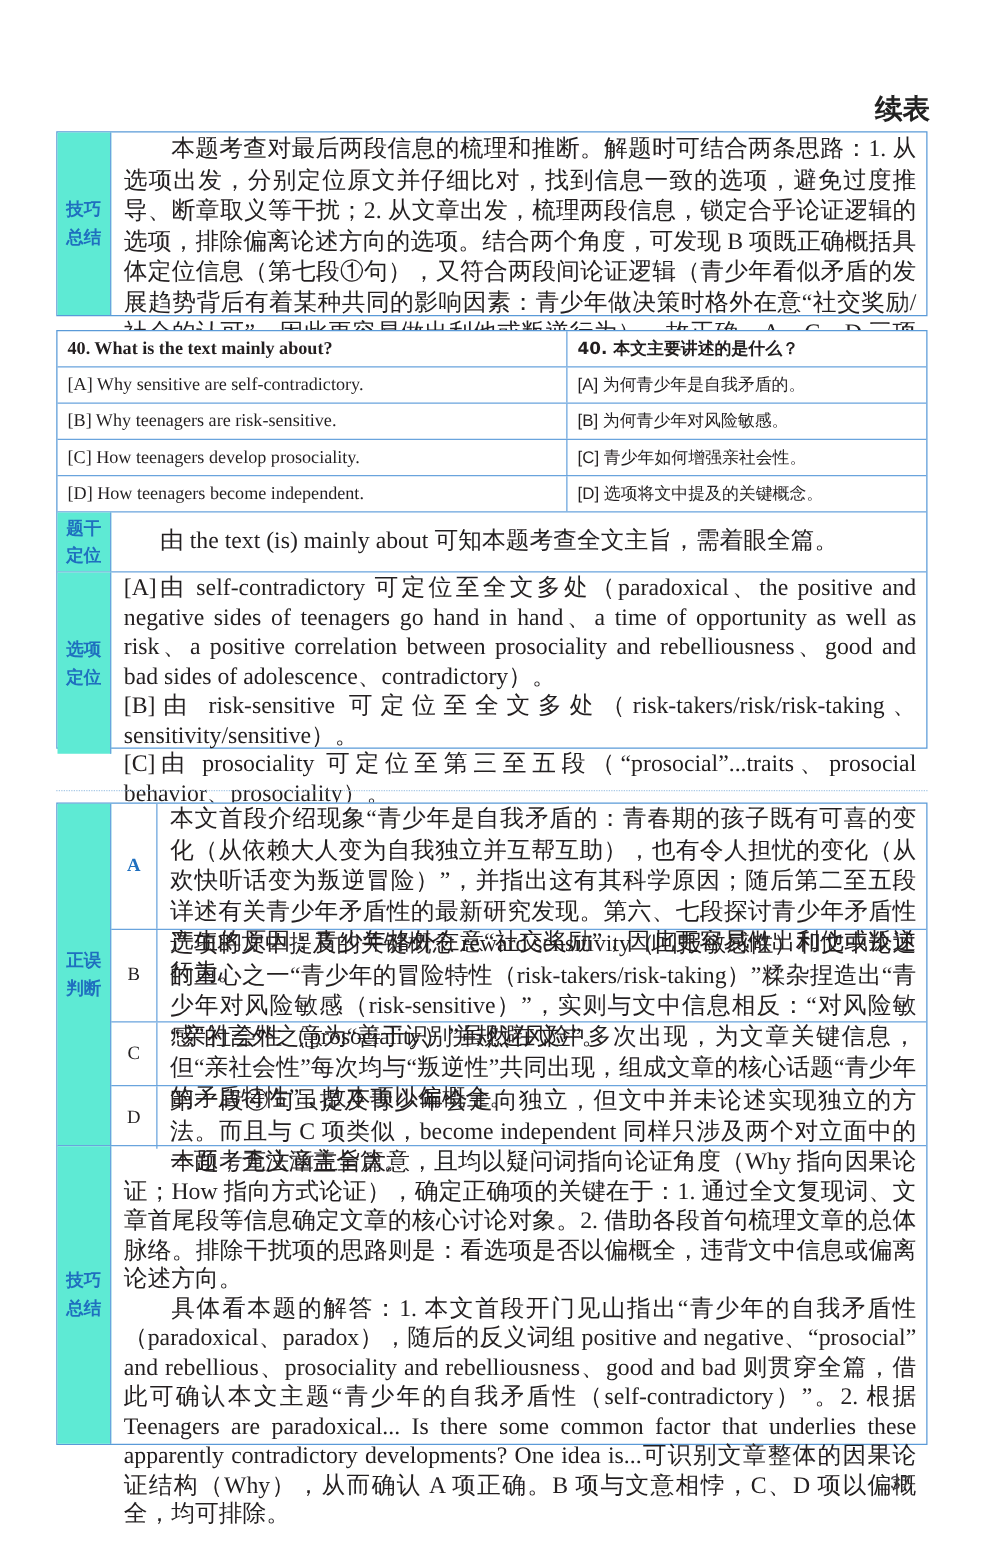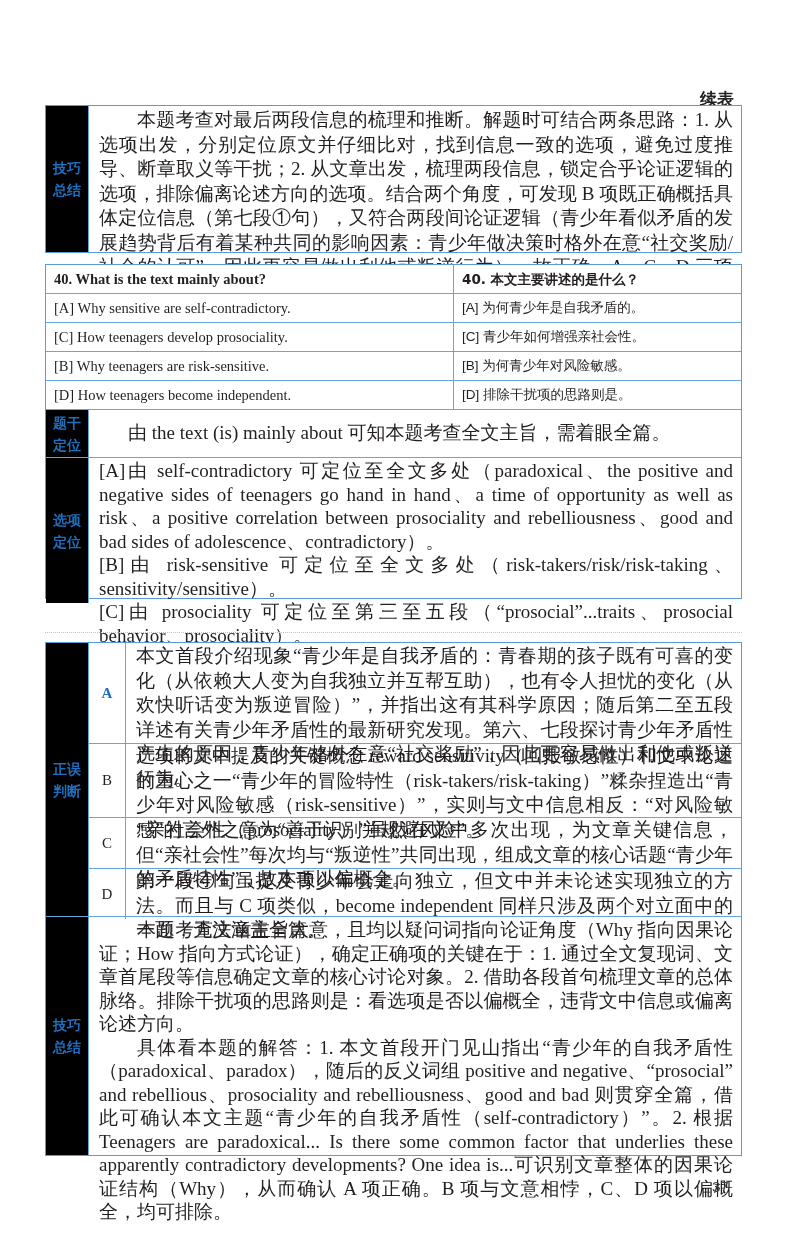--- a/index.html
+++ b/index.html
@@ -1,31 +1,31 @@
 <!DOCTYPE html>
 <html><head>
 <meta charset="utf-8">
 <style>
   html, body { margin: 0; padding: 0; }
   body {
     width: 800px; height: 1233px; background: #ffffff; position: relative; overflow: hidden;
     font-family: "Liberation Serif", "DejaVu Serif", serif; color: #231f20;
   }
   .continued {
-    position: absolute; top: 88px; left: 700px; width: 50px;
-    font-family: "DejaVu Sans", sans-serif; font-weight: bold; font-size: 17px; color: #222;
+    position: absolute; top: 72px; left: 700px; width: 50px;
+    font-family: "DejaVu Sans", sans-serif; font-weight: bold; font-size: 22px; color: #222;
   }
   .box {
     position: absolute; left: 45px; width: 697px;
     border: 1.5px solid #5a9ad8; box-sizing: border-box; background: #fff;
   }
   .row { display: flex; border-top: 1px solid #6aa4dd; }
   .row:first-child { border-top: none; }
   .label-cell {
-    width: 43px; flex: 0 0 43px; background: #000000; border-right: 1px solid #6aa4dd;
+    width: 43px; flex: 0 0 43px; background: #5eead4; border-right: 1px solid #6aa4dd;
     display: flex; align-items: center; justify-content: center;
     font-family: "DejaVu Sans", sans-serif; font-weight: bold; color: #1f6fbf;
     font-size: 14px; line-height: 22px; text-align: center; box-sizing: border-box;
   }
   .label-cell span { display: block; width: 30px; }
   .body-cell {
     flex: 1; padding: 4px 8px 4px 10px; font-size: 19px; line-height: 24.5px;
     text-align: justify; box-sizing: border-box;
   }
   .body-cell p { margin: 0; }
@@ -80,30 +80,30 @@
 <div class="box" style="top:264px; height:335px;">
   <div class="qrow head">
     <div class="qcell en">40. What is the text mainly about?</div>
     <div class="qcell zh">40. 本文主要讲述的是什么？</div>
   </div>
   <div class="qrow">
     <div class="qcell en">[A] Why sensitive are self-contradictory.</div>
     <div class="qcell zh zh-txt">[A] 为何青少年是自我矛盾的。</div>
   </div>
   <div class="qrow">
+    <div class="qcell en">[B] Why teenagers are risk-sensitive.</div>
+    <div class="qcell zh zh-txt">[B] 为何青少年对风险敏感。</div>
+  </div>
+  <div class="qrow">
     <div class="qcell en">[C] How teenagers develop prosociality.</div>
     <div class="qcell zh zh-txt">[C] 青少年如何增强亲社会性。</div>
   </div>
   <div class="qrow">
-    <div class="qcell en">[B] Why teenagers are risk-sensitive.</div>
-    <div class="qcell zh zh-txt">[B] 为何青少年对风险敏感。</div>
-  </div>
-  <div class="qrow">
     <div class="qcell en">[D] How teenagers become independent.</div>
-    <div class="qcell zh zh-txt">[D] 排除干扰项的思路则是。</div>
+    <div class="qcell zh zh-txt">[D] 选项将文中提及的关键概念。</div>
   </div>
   <div class="row" style="height:47px;gap:29px;">
     <div class="label-cell">
       <div>
         <span>题干</span>
         <span>定位</span>
       </div>
     </div>
     <div class="body-cell" style="display:flex;align-items:center;">
       <p>由 the text (is) mainly about 可知本题考查全文主旨，需着眼全篇。</p>

